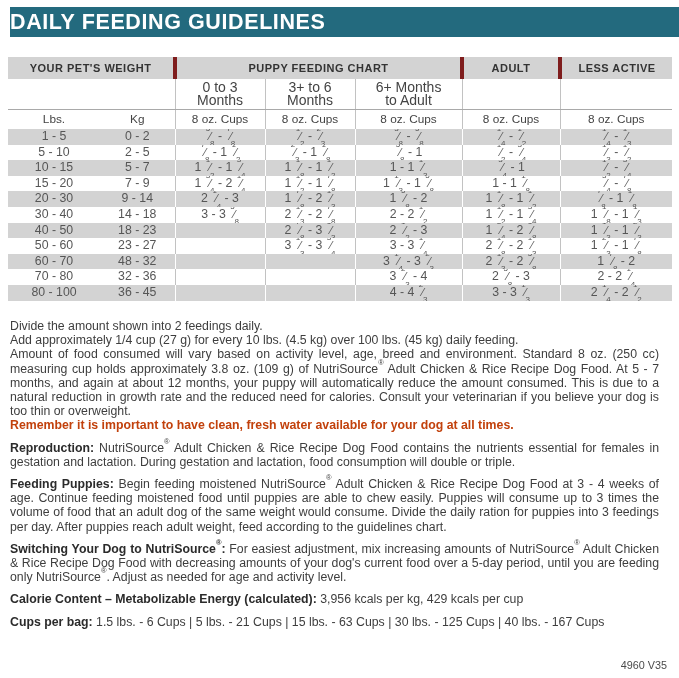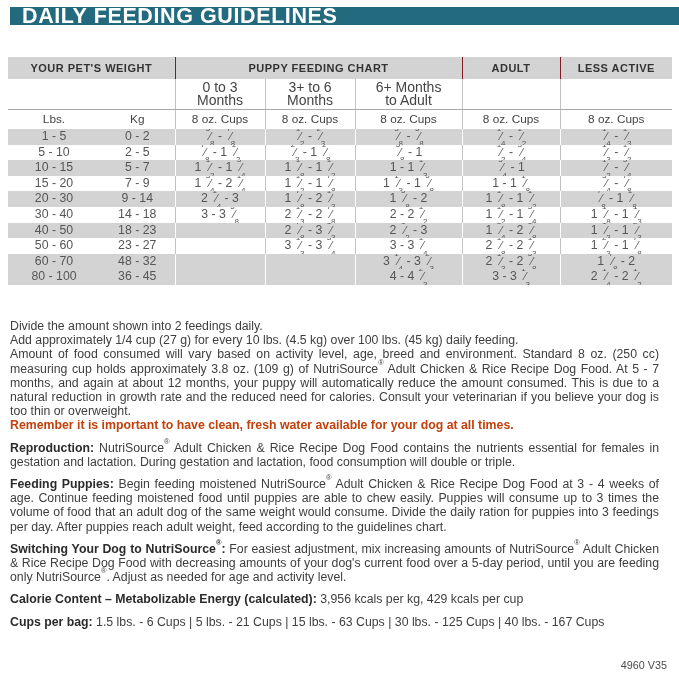--- a/index.html
+++ b/index.html
@@ -7,38 +7,38 @@
     --stripe:#d3d3d3;
     --hgray:#d3d3d3;
   }
   *{box-sizing:border-box;margin:0;padding:0;}
   html,body{background:#fff;}
   body{
     width:679px;height:678px;position:relative;overflow:hidden;
     font-family:"Liberation Sans",sans-serif;color:#3e3e3e;
   }
   .titlebar{
-    position:absolute;top:7px;left:10px;right:0;height:18px;
-    background:var(--teal);display:flex;align-items:center;padding-left:12px;
+    position:absolute;top:7px;left:10px;right:0;height:30px;
+    background:var(--teal);display:flex;align-items:center;padding-left:0;
   }
   .titlebar h1{
     color:#fff;font-size:21.5px;font-weight:bold;letter-spacing:.6px;
   }
   table.feed{
     position:absolute;top:57px;left:8px;width:664px;
     border-collapse:collapse;table-layout:fixed;
   }
   table.feed th,table.feed td{
     text-align:center;vertical-align:middle;padding:0;overflow:hidden;white-space:nowrap;
   }
   tr.ghead th{
     background:var(--hgray);height:22px;font-size:11px;font-weight:bold;
     color:#333;letter-spacing:.5px;
   }
-  tr.ghead th.vl{border-left:1px solid #7f1d1d;}
+  tr.ghead th.vl{border-left:4px solid #7f1d1d;}
   tr.subhead td{
     height:30px;font-size:14px;line-height:12.6px;color:#444;
     border-bottom:1px solid #a9a9a9;
   }
   tr.units td{height:20px;font-size:11.8px;color:#444;text-align:center;}
   .vl{border-left:1px solid #c2c2c2;}
   tr.dr td{height:15.6px;line-height:15.6px;font-size:12.3px;color:#565656;}
   tr.dr.stripe td{background:var(--stripe);}
   tr.dr.stripe td.vl{border-left-color:#fff;text-align:center;}
   td sup{font-size:8px;line-height:0;position:relative;top:-4px;margin-left:1px;}
@@ -174,20 +174,29 @@
       </tr>
       <tr class="dr stripe">
         <td>60 - 70</td>
         <td>48 - 32</td>
         <td class="vl"></td>
         <td class="vl"></td>
         <td class="vl">3 <sup>1</sup><span class="sl">⁄</span><sub>4</sub> - 3 <sup>2</sup><span class="sl">⁄</span><sub>3</sub></td>
         <td class="vl">2 <sup>1</sup><span class="sl">⁄</span><sub>3</sub> - 2 <sup>5</sup><span class="sl">⁄</span><sub>8</sub></td>
         <td class="vl">1 <sup>7</sup><span class="sl">⁄</span><sub>8</sub> - 2</td>
       </tr>
+      <tr class="dr">
+        <td>70 - 80</td>
+        <td>32 - 36</td>
+        <td class="vl"></td>
+        <td class="vl"></td>
+        <td class="vl">3 <sup>2</sup><span class="sl">⁄</span><sub>3</sub> - 4</td>
+        <td class="vl">2 <sup>5</sup><span class="sl">⁄</span><sub>8</sub> - 3</td>
+        <td class="vl">2 - 2 <sup>1</sup><span class="sl">⁄</span><sub>4</sub></td>
+      </tr>
       <tr class="dr stripe">
         <td>80 - 100</td>
         <td>36 - 45</td>
         <td class="vl"></td>
         <td class="vl"></td>
         <td class="vl">4 - 4 <sup>2</sup><span class="sl">⁄</span><sub>3</sub></td>
         <td class="vl">3 - 3 <sup>1</sup><span class="sl">⁄</span><sub>3</sub></td>
         <td class="vl">2 <sup>1</sup><span class="sl">⁄</span><sub>4</sub> - 2 <sup>1</sup><span class="sl">⁄</span><sub>2</sub></td>
       </tr>
     </tbody>

